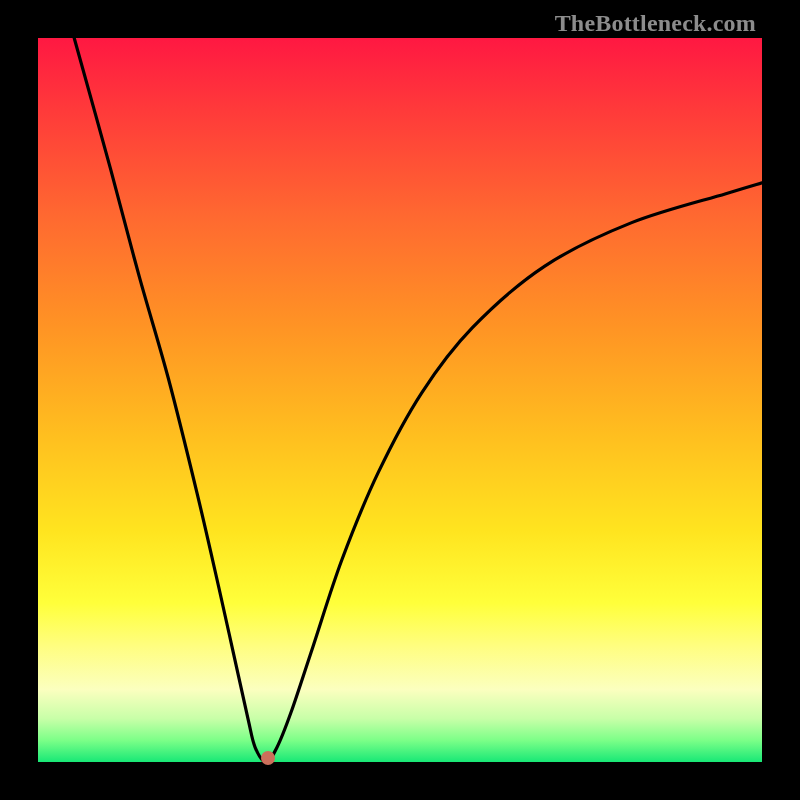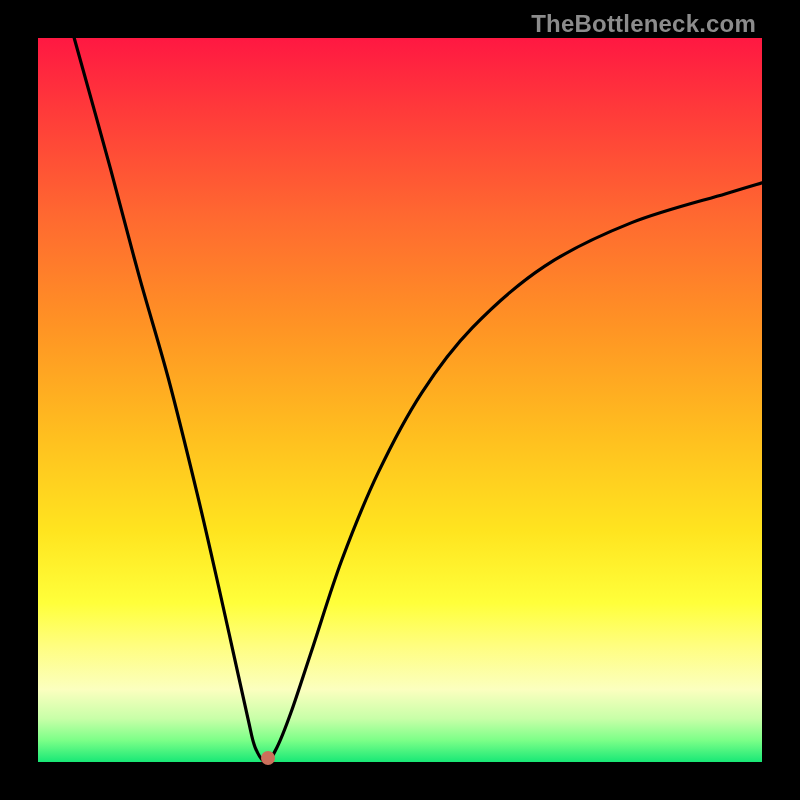--- a/index.html
+++ b/index.html
@@ -28,21 +28,21 @@
       #fbffbf 90%,
       #c8ffa8 94%,
       #7cff88 97%,
       #18e876 100%
     );
   }
   .watermark {
     position: absolute;
     top: 10px;
     right: 44px;
-    font-family: Liberation Sans, sans-serif;
+    font-family: Liberation Serif, serif;
     font-size: 24px;
     font-weight: 600;
     color: #8c8c8c;
     letter-spacing: 0.2px;
   }
   svg.curve {
     position: absolute;
     left: 0;
     top: 0;
     width: 724px;

